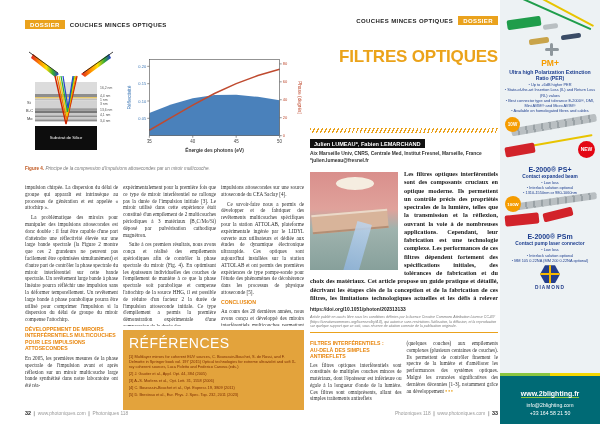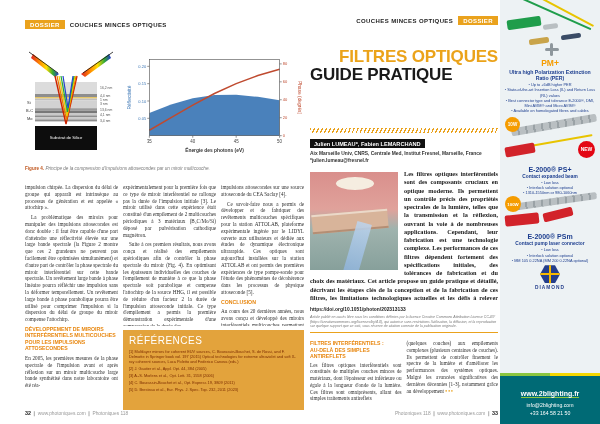--- a/index.html
+++ b/index.html
@@ -16,21 +16,21 @@
        text-align:justify;color:#2e2e2e;overflow:hidden;}
   .c1{left:25px;top:184px;width:93px;max-height:224px;}
   .c2{left:123px;top:184px;width:93px;max-height:142px;}
   .c3{left:221px;top:184px;width:83px;max-height:142px;}
   .col p{margin:0 0 3px 0;}
   .col .indent{text-indent:6px;}
   .oh{font-family:"Liberation Sans",sans-serif;color:#E8860D;font-weight:bold;font-size:5.2px;
       line-height:1.25;margin:3px 0 2px 0;text-align:left;}
   .refbox{position:absolute;left:123px;top:330px;width:181px;height:80px;background:#E3A33C;
           padding:5px 6px;box-sizing:border-box;}
-  .refbox h3{margin:0 0 3px 0;color:#fff;font-size:10px;font-weight:normal;letter-spacing:.5px;}
+  .refbox h3{margin:0 0 3px 0;color:#fff;font-size:14px;font-weight:normal;letter-spacing:.5px;}
   .refbox div{font-size:3.9px;line-height:1.3;color:#7C2D00;margin-bottom:2px;text-align:left;}
   .pfooter{position:absolute;bottom:8px;font-size:4.8px;color:#999;}
   .pfooter b{color:#222;font-size:5.4px;}
   .lp-f{left:25px;}
   
   .rp{position:absolute;left:310px;top:0;width:188px;height:424px;}
   .rp-header{position:absolute;right:0;top:16px;display:flex;align-items:center;gap:5px;}
   .rp-title{position:absolute;left:0;top:48px;width:188px;font-weight:bold;font-size:17px;line-height:1.08;letter-spacing:-.2px;}
   .t-or{color:#EBA31A;text-align:right;}
   .t-bk{color:#1a1a1a;}
@@ -229,21 +229,20 @@
   </div>
 
   <div class="rp">
     <div class="rp-header">
       <span class="section-label">COUCHES MINCES OPTIQUES</span>
       <span class="badge">DOSSIER</span>
     </div>
 
     <div class="rp-title">
       <div class="t-or">FILTRES OPTIQUES</div>
-      <div class="t-bk">GUIDE PRATIQUE</div>
     </div>
 
     <div class="hatch"></div>
 
     <div class="authors">Julien LUMEAU*, Fabien LEMARCHAND</div>
     <div class="affil">Aix Marseille Univ, CNRS, Centrale Med, Institut Fresnel, Marseille, France</div>
     <div class="email">*julien.lumeau@fresnel.fr</div>
 
     <div class="introwrap">
       <div class="photo">

